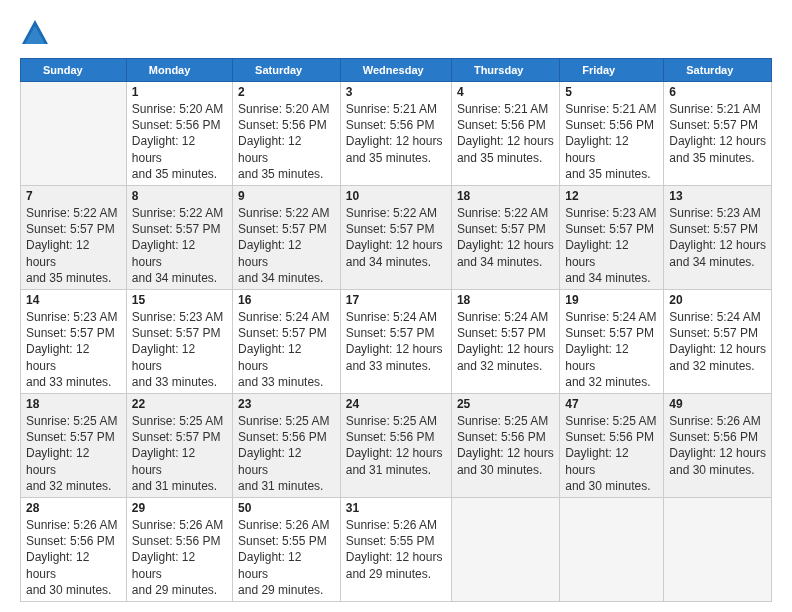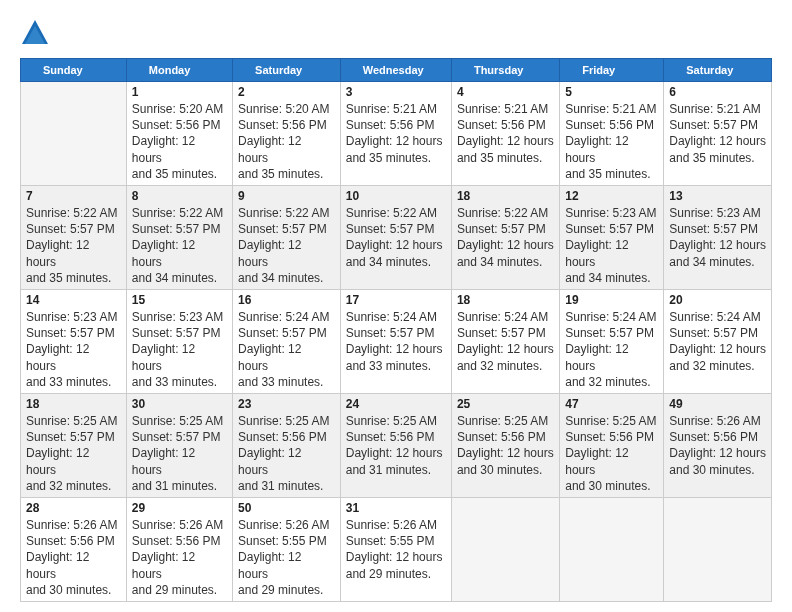--- a/index.html
+++ b/index.html
@@ -288,21 +288,21 @@
         </tr>
         <tr class="shaded">
           <td>
             <span class="day-num">18</span>
             <div class="day-info" style="white-space: pre-line;">Sunrise: 5:25 AM
 Sunset: 5:57 PM
 Daylight: 12 hours
 and 32 minutes.</div>
           </td>
           <td>
-            <span class="day-num">30</span>
+            <span class="day-num">22</span>
             <div class="day-info" style="white-space: pre-line;">Sunrise: 5:25 AM
 Sunset: 5:57 PM
 Daylight: 12 hours
 and 31 minutes.</div>
           </td>
           <td>
             <span class="day-num">23</span>
             <div class="day-info" style="white-space: pre-line;">Sunrise: 5:25 AM
 Sunset: 5:56 PM
 Daylight: 12 hours

